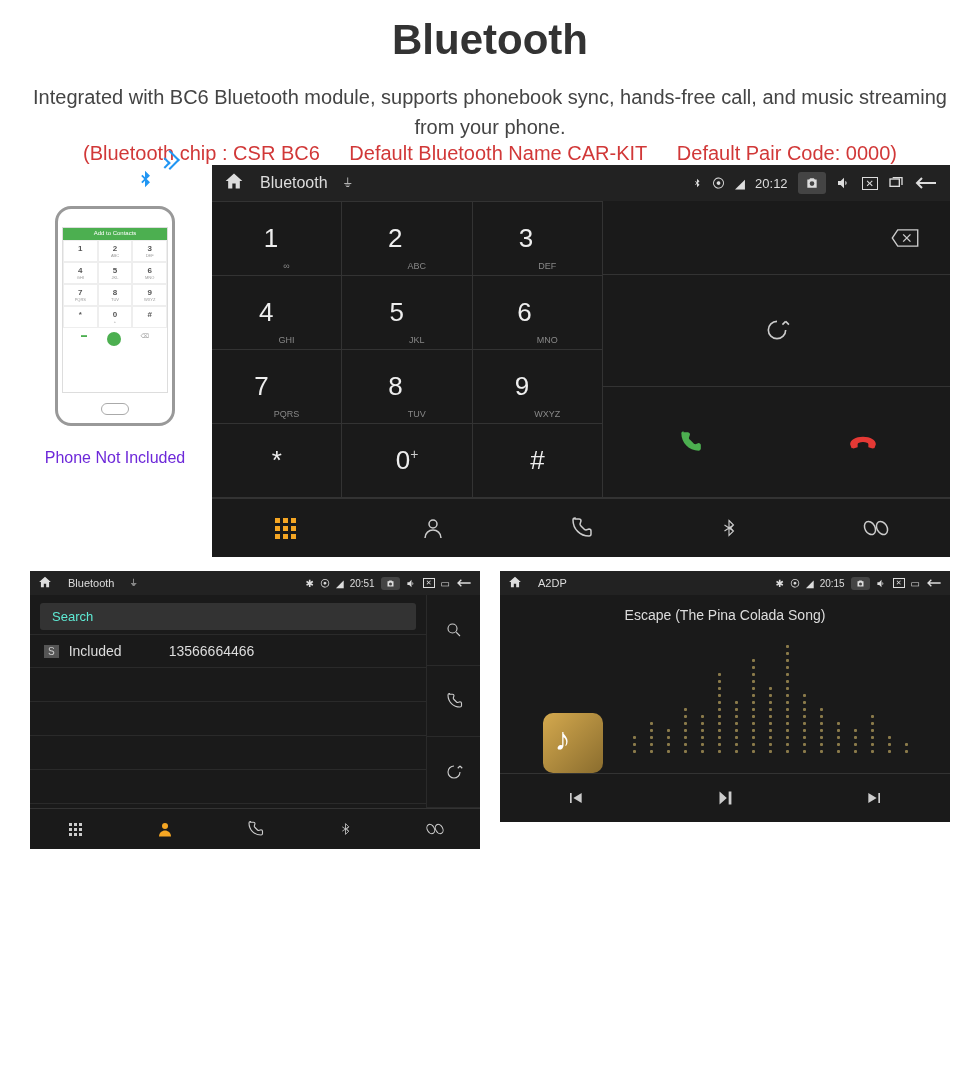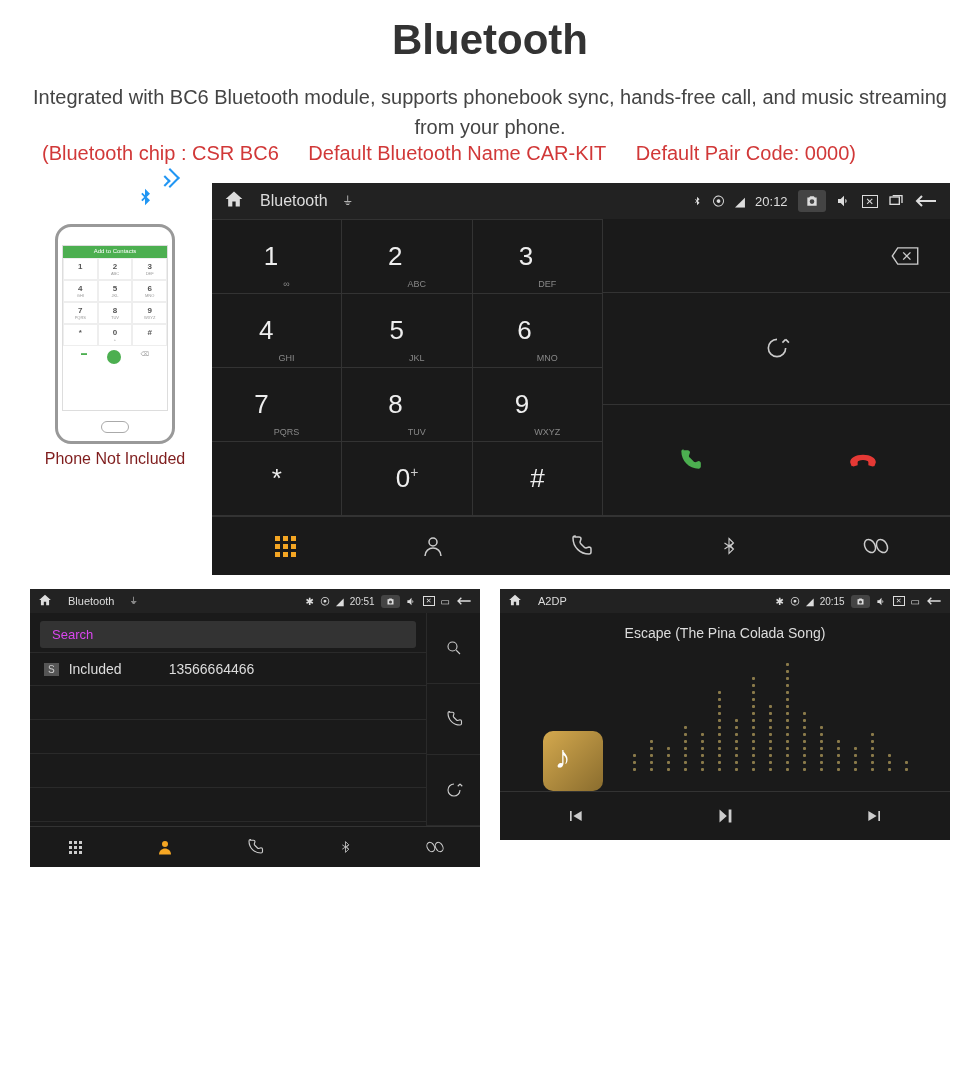--- a/index.html
+++ b/index.html
@@ -1,37 +1,37 @@
 <!DOCTYPE html>
 <html><head>
   <meta charset="utf-8">
   <style>
     * { margin: 0; padding: 0; box-sizing: border-box; }
     body { background: #fff; font-family: Arial, sans-serif; width: 980px; }
     .container { padding: 16px 30px; }
     .title { text-align: center; font-size: 42px; font-weight: bold; color: #333; margin-bottom: 18px; }
     .desc { text-align: center; font-size: 20px; color: #444; line-height: 1.5; }
-    .specs { text-align: left; color: #d13838; font-size: 20px; margin-bottom: 18px; }
+    .specs { text-align: center; color: #d13838; font-size: 20px; }
     .specs span { margin: 0 12px; }
     
     .main-row { display: flex; gap: 12px; align-items: flex-start; margin-bottom: 6px; }
     .phone-col { width: 170px; text-align: center; }
     .bt-icon { font-size: 28px; color: #2196f3; position: relative; display: inline-block; margin-left: 60px; }
     .bt-icon::after { content: ''; position: absolute; right: -14px; top: -6px; width: 6px; height: 6px; border: 2px solid #2196f3; border-left: none; border-bottom: none; transform: rotate(45deg); }
     .bt-icon::before { content: ''; position: absolute; right: -22px; top: -12px; width: 12px; height: 12px; border: 2px solid #2196f3; border-left: none; border-bottom: none; transform: rotate(45deg); }
     .phone-body { width: 120px; height: 220px; background: #fff; border: 3px solid #999; border-radius: 16px; margin: 6px auto 0; position: relative; padding: 18px 4px 30px; }
     .phone-screen { background: #fff; height: 100%; border: 1px solid #ddd; font-size: 6px; }
     .phone-bar { background: #4caf50; height: 12px; color: #fff; font-size: 6px; padding: 2px 4px; }
     .phone-grid { display: grid; grid-template-columns: repeat(3, 1fr); }
     .phone-key { border: 0.5px solid #eee; text-align: center; padding: 3px 0; font-size: 8px; font-weight: bold; color: #555; }
     .phone-key small { display: block; font-size: 4px; color: #999; font-weight: normal; }
     .phone-btns { display: flex; justify-content: space-around; padding: 4px 8px; }
     .phone-btn-call { width: 14px; height: 14px; background: #4caf50; border-radius: 50%; }
     .phone-home { position: absolute; bottom: 8px; left: 50%; transform: translateX(-50%); width: 28px; height: 12px; border: 1.5px solid #aaa; border-radius: 7px; }
-    .phone-caption { color: #7f1d1d; font-size: 16px; margin-top: 6px; }
+    .phone-caption { color: #6d28d9; font-size: 16px; margin-top: 23px; }
     
     .screens-col { flex: 1; }
     .screen-main { width: 100%; background: #1a1a1a; }
     .topbar { display: flex; align-items: center; padding: 6px 12px; color: #ddd; background: #222; }
     .topbar-left { display: flex; align-items: center; gap: 16px; }
     .home-icon svg, .topbar svg { fill: #ddd; }
     .topbar-title { font-size: 16px; }
     .topbar-status { margin-left: auto; display: flex; align-items: center; gap: 10px; font-size: 13px; }
     .topbar-status span { display: inline-flex; align-items: center; }
     .camera-btn { background: #444; padding: 4px 6px; border-radius: 3px; }
@@ -58,21 +58,21 @@
     .dots-grid.small { grid-template-columns: repeat(3, 3px); gap: 2px; }
     
     .caption { text-align: center; font-size: 18px; color: #333; margin-top: 8px; line-height: 1.4; }
     
     .second-row { display: flex; gap: 20px; margin-top: 14px; }
     .second-col { flex: 1; }
     .screen-small { width: 100%; background: #1a1a1a; }
     .topbar.small { font-size: 11px; padding: 4px 8px; }
     .topbar.small .topbar-status { gap: 6px; font-size: 10px; }
     
-    .search-bar { background: #333; margin: 0; padding: 6px 12px; color: #d946ef; font-size: 13px; border-radius: 3px; margin: 8px 10px 4px; }
+    .search-bar { background: #333; margin: 0; padding: 6px 12px; color: #5eead4; font-size: 13px; border-radius: 3px; margin: 8px 10px 4px; }
     .contact-list { min-height: 174px; border-top: 1px solid #2a2a2a; }
     .contact-row { display: flex; align-items: center; padding: 8px 14px; border-bottom: 1px solid #2a2a2a; color: #ddd; font-size: 14px; }
     .contact-badge { background: #555; color: #ccc; font-size: 10px; padding: 1px 4px; margin-right: 10px; }
     .contact-name { width: 100px; }
     .contact-row.empty { height: 34px; }
     .pb-body { display: flex; }
     .pb-main { flex: 1; }
     .pb-side { width: 54px; display: flex; flex-direction: column; }
     .pb-side-item { flex: 1; display: flex; align-items: center; justify-content: center; border-left: 1px solid #2a2a2a; border-bottom: 1px solid #2a2a2a; }
     

